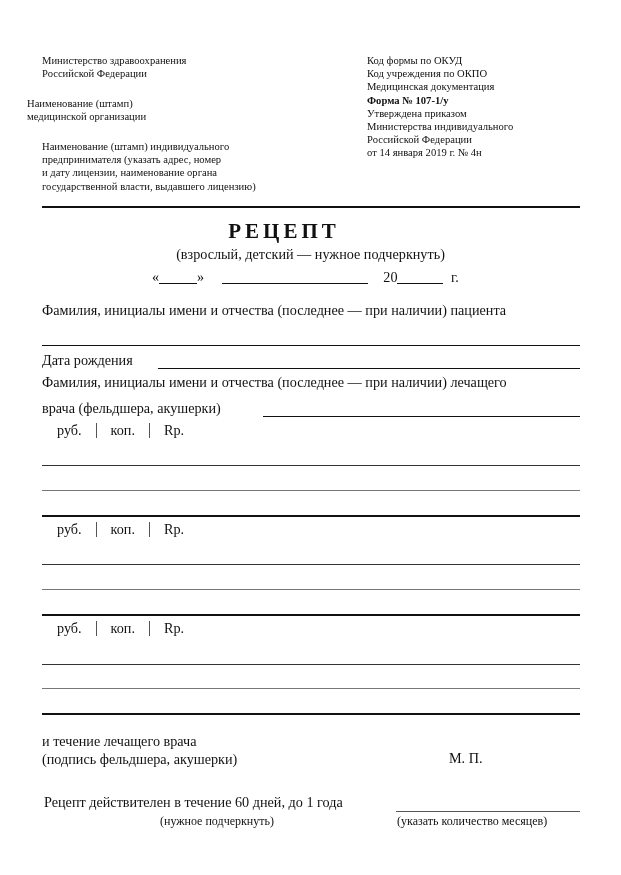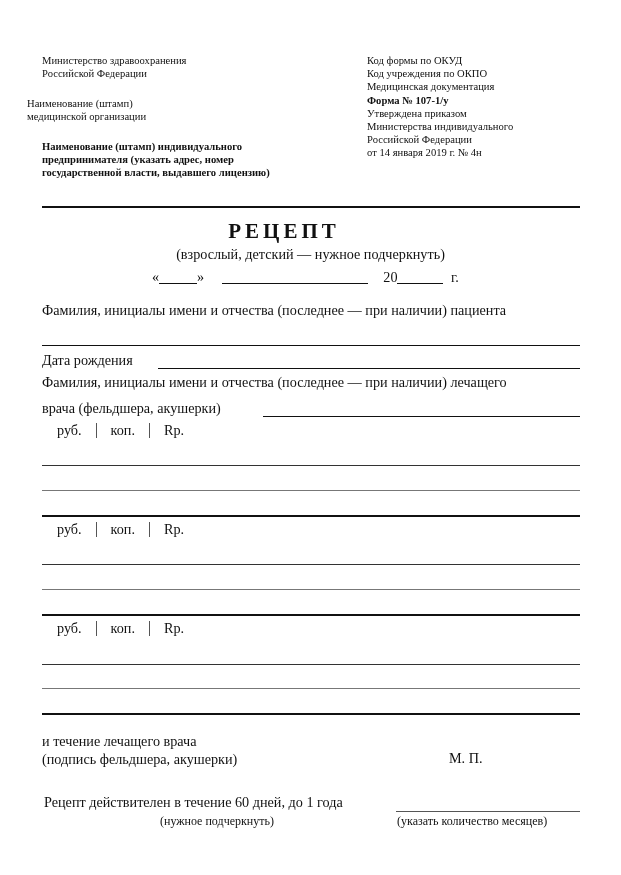--- a/index.html
+++ b/index.html
@@ -22,23 +22,24 @@
 <body>
 
 <div class="abs small" style="left:42px; top:54px;">
   <span class="blk">Министерство здравоохранения</span>
   <span class="blk">Российской Федерации</span>
 </div>
 <div class="abs small" style="left:27px; top:97px;">
   <span class="blk">Наименование (штамп)</span>
   <span class="blk">медицинской организации</span>
 </div>
-<div class="abs small" style="left:42px; top:140px;font-weight:bold;">
+<div class="abs small" style="left:42px; top:140px;">
   <span class="blk">Наименование (штамп) индивидуального</span>
   <span class="blk">предпринимателя (указать адрес, номер</span>
+  <span class="blk">и дату лицензии, наименование органа</span>
   <span class="blk">государственной власти, выдавшего лицензию)</span>
 </div>
 
 <div class="abs small" style="left:367px; top:54px;">
   <span class="blk">Код формы по ОКУД</span>
   <span class="blk">Код учреждения по ОКПО</span>
   <span class="blk">Медицинская документация</span>
   <span class="blk bold">Форма № 107-1/у</span>
   <span class="blk">Утверждена приказом</span>
   <span class="blk">Министерства индивидуального</span>

